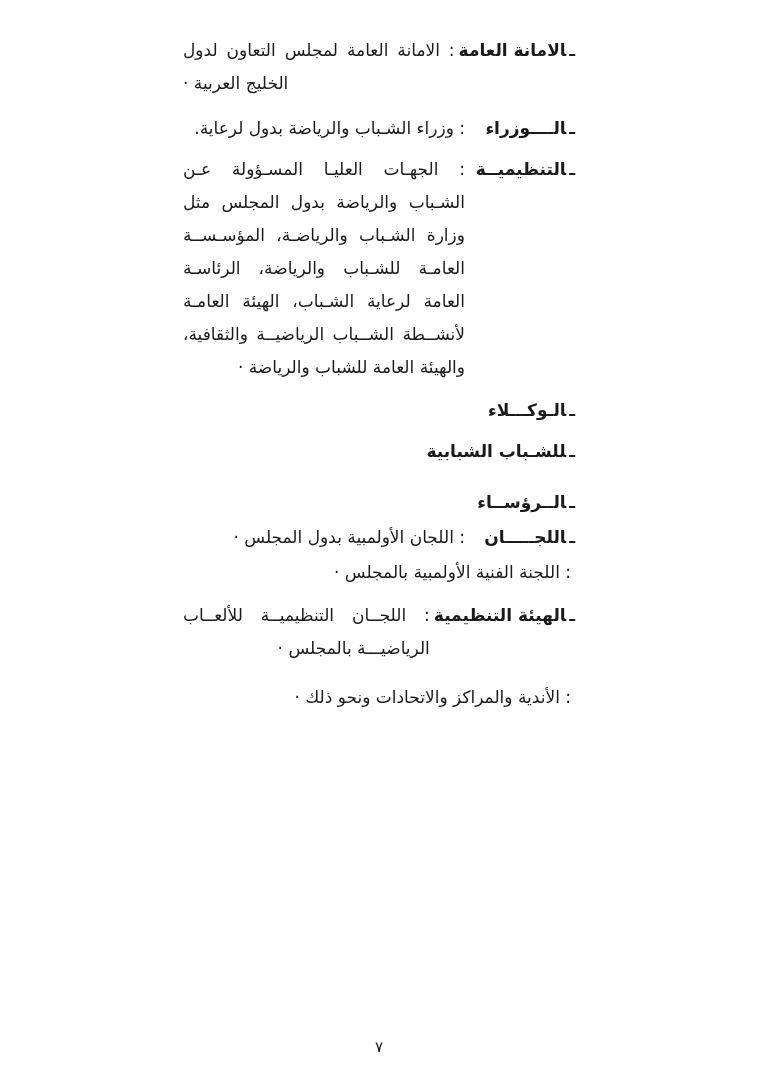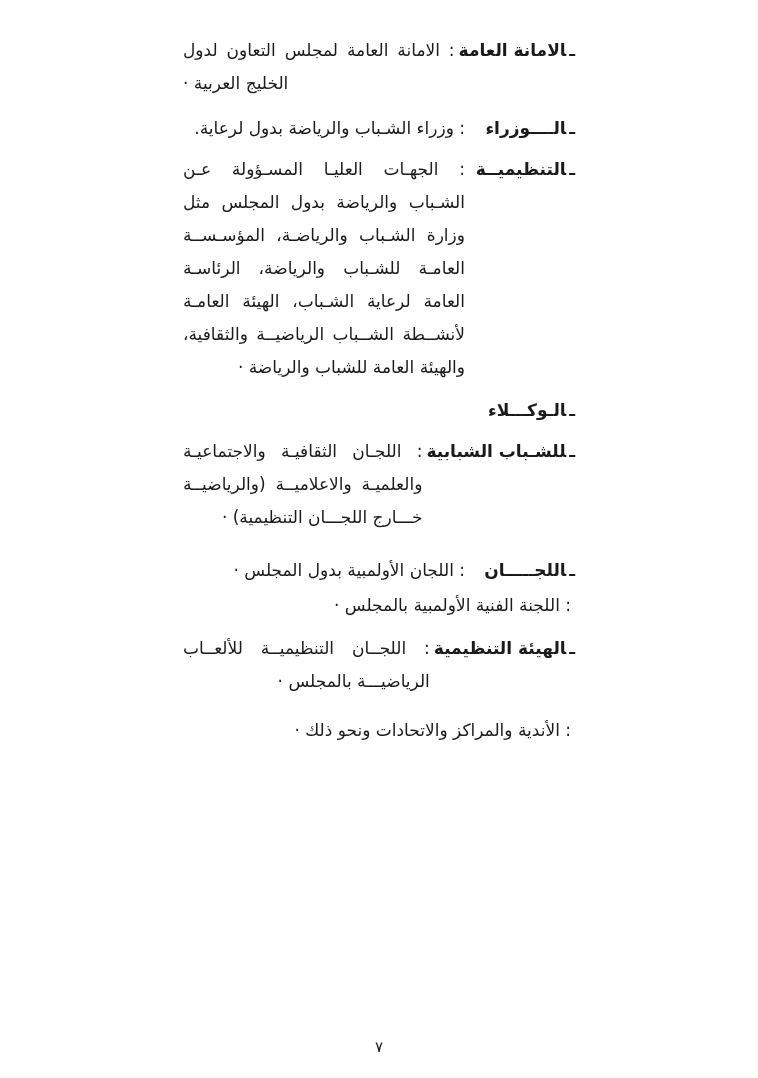--- a/index.html
+++ b/index.html
@@ -89,24 +89,24 @@
       <div class="term"><span class="dash">ـ</span><span>التنظيميــة</span></div>
       <div class="def">: الجهـات العليـا المسـؤولة عـن الشـباب والرياضة بدول المجلس مثل وزارة الشـباب والرياضـة، المؤسـســة العامـة للشـباب والرياضة، الرئاسـة العامة لرعاية الشـباب، الهيئة العامـة لأنشــطة الشــباب الرياضيــة والثقافية، والهيئة العامة للشباب والرياضة ·</div>
     </div>
 
     <div class="entry e4">
       <div class="term"><span class="dash">ـ</span><span>الـوكـــلاء</span></div>
     </div>
 
     <div class="entry e5">
       <div class="term"><span class="dash">ـ</span><span>للشـباب الشبابية</span></div>
-      <div class="def">: اللجـان الثقافيـة والاجتماعيـة والعلميـة والاعلاميــة (والرياضيــة خـــارج اللجـــان التنظيمية) ·</div>
     </div>
 
     <div class="entry e6">
+      <div class="term"><span class="dash">ـ</span><span>الــرؤســاء</span></div>
     </div>
 
     <div class="entry e7">
       <div class="term"><span class="dash">ـ</span><span>اللجـــــان</span></div>
       <div class="def">: اللجان الأولمبية بدول المجلس ·</div>
     </div>
 
     <div class="entry e8">
       <div class="def">: اللجنة الفنية الأولمبية بالمجلس ·</div>
     </div>

